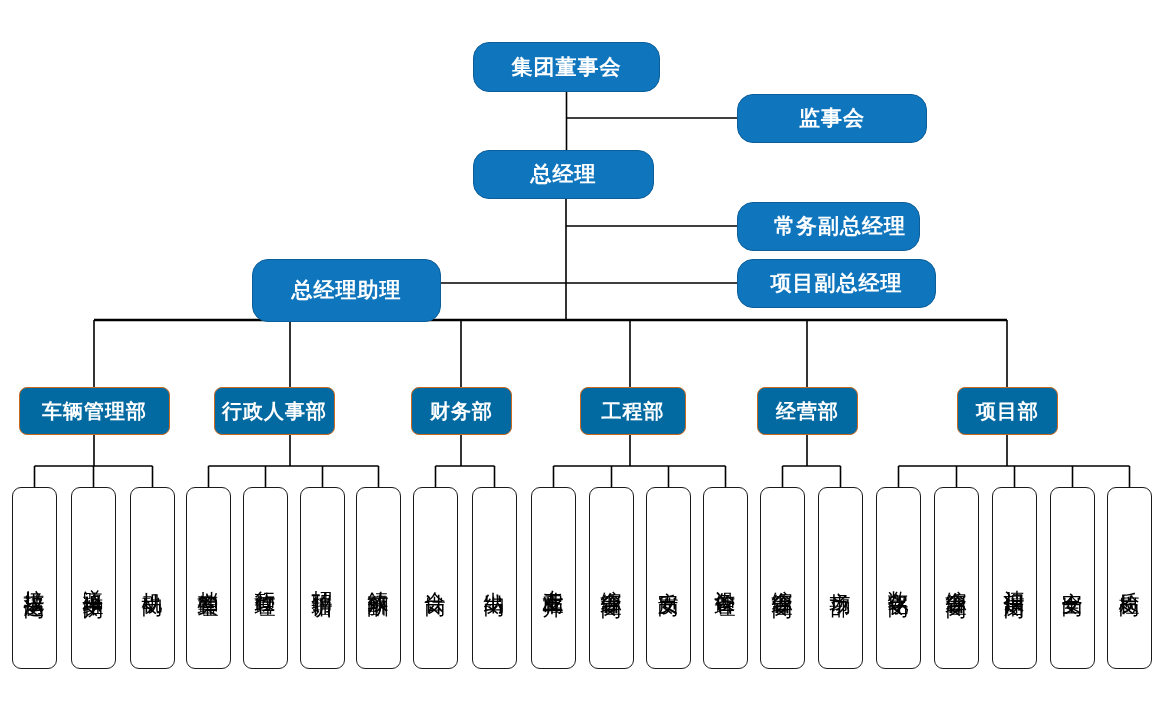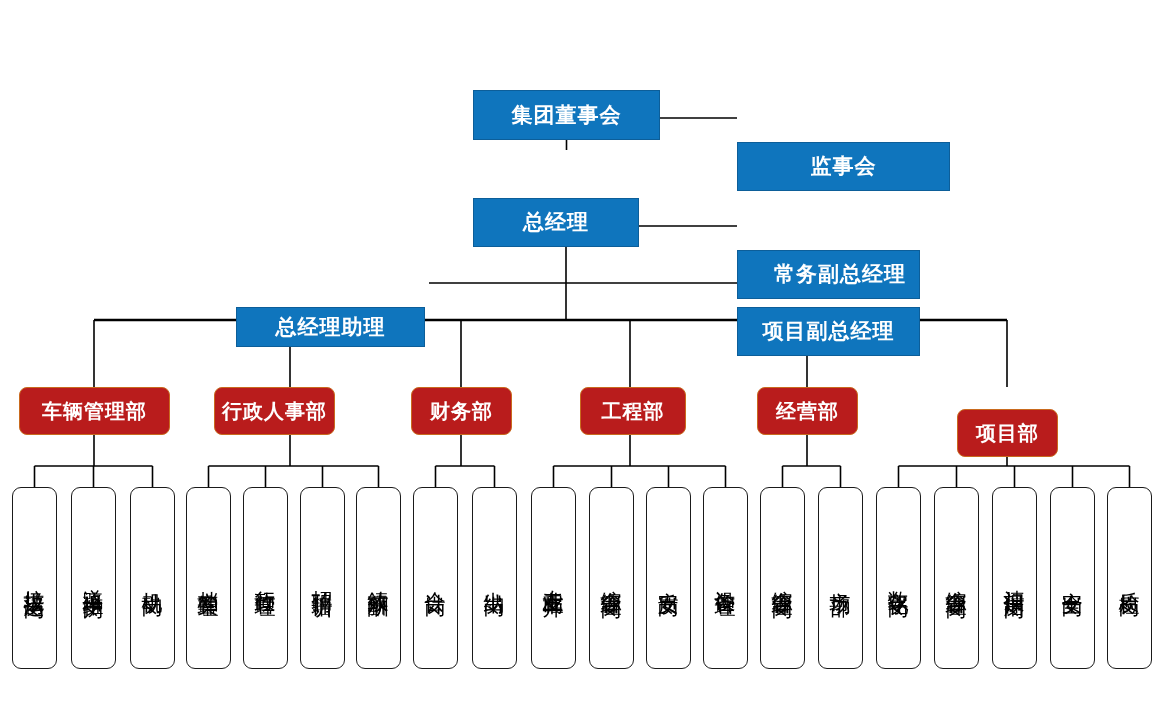--- a/index.html
+++ b/index.html
@@ -4,23 +4,23 @@
 <style>
   html,body{margin:0;padding:0;background:#ffffff;}
   body{width:1164px;height:713px;overflow:hidden;
        font-family:"Liberation Sans","DejaVu Sans",sans-serif;}
   #chart-root{position:relative;width:1164px;height:713px;background:#fff;}
   svg.org-svg{position:absolute;left:0;top:0;width:1164px;height:713px;display:block;}
   .conn{stroke:#000000;stroke-width:1.6;fill:none;}
   .conn-bus{stroke:#000000;stroke-width:2.6;fill:none;}
   .node-box{position:absolute;box-sizing:border-box;display:flex;
             align-items:center;justify-content:center;}
-  .node-blue{background:#0F75BD;border:1px solid #0C5E99;border-radius:0;
-             color:#ffffff;margin-top:48px;}
-  .node-orange{background:#b91c1c;border:1px solid #C96A1E;border-radius:8px;
+  .node-blue{background:#0F75BD;border:1px solid #0C5E99;border-radius:16px;
+             color:#ffffff;}
+  .node-orange{background:#0369a1;border:1px solid #C96A1E;border-radius:8px;
                color:#ffffff;}
   .node-leaf{background:#ffffff;border:1.6px solid #1a1a1a;border-radius:9px;
              color:#000000;}
   .node-label{font-weight:700;letter-spacing:1px;line-height:1.05;
               white-space:nowrap;text-align:center;}
   .blue-label{font-size:21px;}
   .orange-label{font-size:20px;}
   .leaf-label{font-size:21px;font-weight:500;letter-spacing:2px;
               writing-mode:vertical-rl;text-orientation:upright;
               line-height:1.0;white-space:nowrap;}
@@ -77,51 +77,51 @@
         <line x1="1014.5" y1="466" x2="1014.5" y2="487" class="conn"></line>
         <line x1="1072.5" y1="466" x2="1072.5" y2="487" class="conn"></line>
         <line x1="1129.5" y1="466" x2="1129.5" y2="487" class="conn"></line>
       </g>
   </svg>
 
   <div id="node-layer">
       <div class="node-box node-blue" style="left: 473px; top: 42px; width: 187px; height: 50px;">
         <span class="node-label blue-label">集团董事会</span>
       </div>
-      <div class="node-box node-blue" style="left: 737px; top: 94px; width: 213px; height: 49px;">
+      <div class="node-box node-blue" style="left: 737px; top: 94px; width: 190px; height: 49px;">
         <span class="node-label blue-label">监事会</span>
       </div>
-      <div class="node-box node-blue" style="left: 473px; top: 150px; width: 166px; height: 49px;">
+      <div class="node-box node-blue" style="left: 473px; top: 150px; width: 181px; height: 49px;">
         <span class="node-label blue-label">总经理</span>
       </div>
       <div class="node-box node-blue" style="left: 737px; top: 202px; width: 183px; height: 49px; padding-left: 23px;">
         <span class="node-label blue-label">常务副总经理</span>
       </div>
-      <div class="node-box node-blue" style="left: 236px; top: 259px; width: 189px; height: 40px;">
+      <div class="node-box node-blue" style="left: 252px; top: 259px; width: 189px; height: 63px;">
         <span class="node-label blue-label">总经理助理</span>
       </div>
-      <div class="node-box node-blue" style="left: 737px; top: 259px; width: 183px; height: 49px;">
+      <div class="node-box node-blue" style="left: 737px; top: 259px; width: 199px; height: 49px;">
         <span class="node-label blue-label">项目副总经理</span>
       </div>
       <div class="node-box node-orange" style="left: 19px; top: 387px; width: 151px; height: 48px;">
         <span class="node-label orange-label">车辆管理部</span>
       </div>
       <div class="node-box node-orange" style="left: 214px; top: 387px; width: 121px; height: 48px;">
         <span class="node-label orange-label">行政人事部</span>
       </div>
       <div class="node-box node-orange" style="left: 411px; top: 387px; width: 101px; height: 48px; justify-content: center;">
         <span class="node-label orange-label">财务部</span>
       </div>
       <div class="node-box node-orange" style="left: 580px; top: 387px; width: 106px; height: 48px;">
         <span class="node-label orange-label">工程部</span>
       </div>
       <div class="node-box node-orange" style="left: 757px; top: 387px; width: 101px; height: 48px;">
         <span class="node-label orange-label">经营部</span>
       </div>
-      <div class="node-box node-orange" style="left: 957px; top: 387px; width: 101px; height: 48px; margin-top: 22px;">
+      <div class="node-box node-orange" style="left: 957px; top: 387px; width: 101px; height: 48px;">
         <span class="node-label orange-label">项目部</span>
       </div>
       <div class="node-box node-leaf" style="left: 12px; top: 487px; width: 45px; height: 182px;">
         <span class="node-label leaf-label">垃圾清运岗</span>
       </div>
       <div class="node-box node-leaf" style="left: 71px; top: 487px; width: 45px; height: 182px;">
         <span class="node-label leaf-label">道路维护岗</span>
       </div>
       <div class="node-box node-leaf" style="left: 130px; top: 487px; width: 45px; height: 182px;">
         <span class="node-label leaf-label">机动岗</span>

